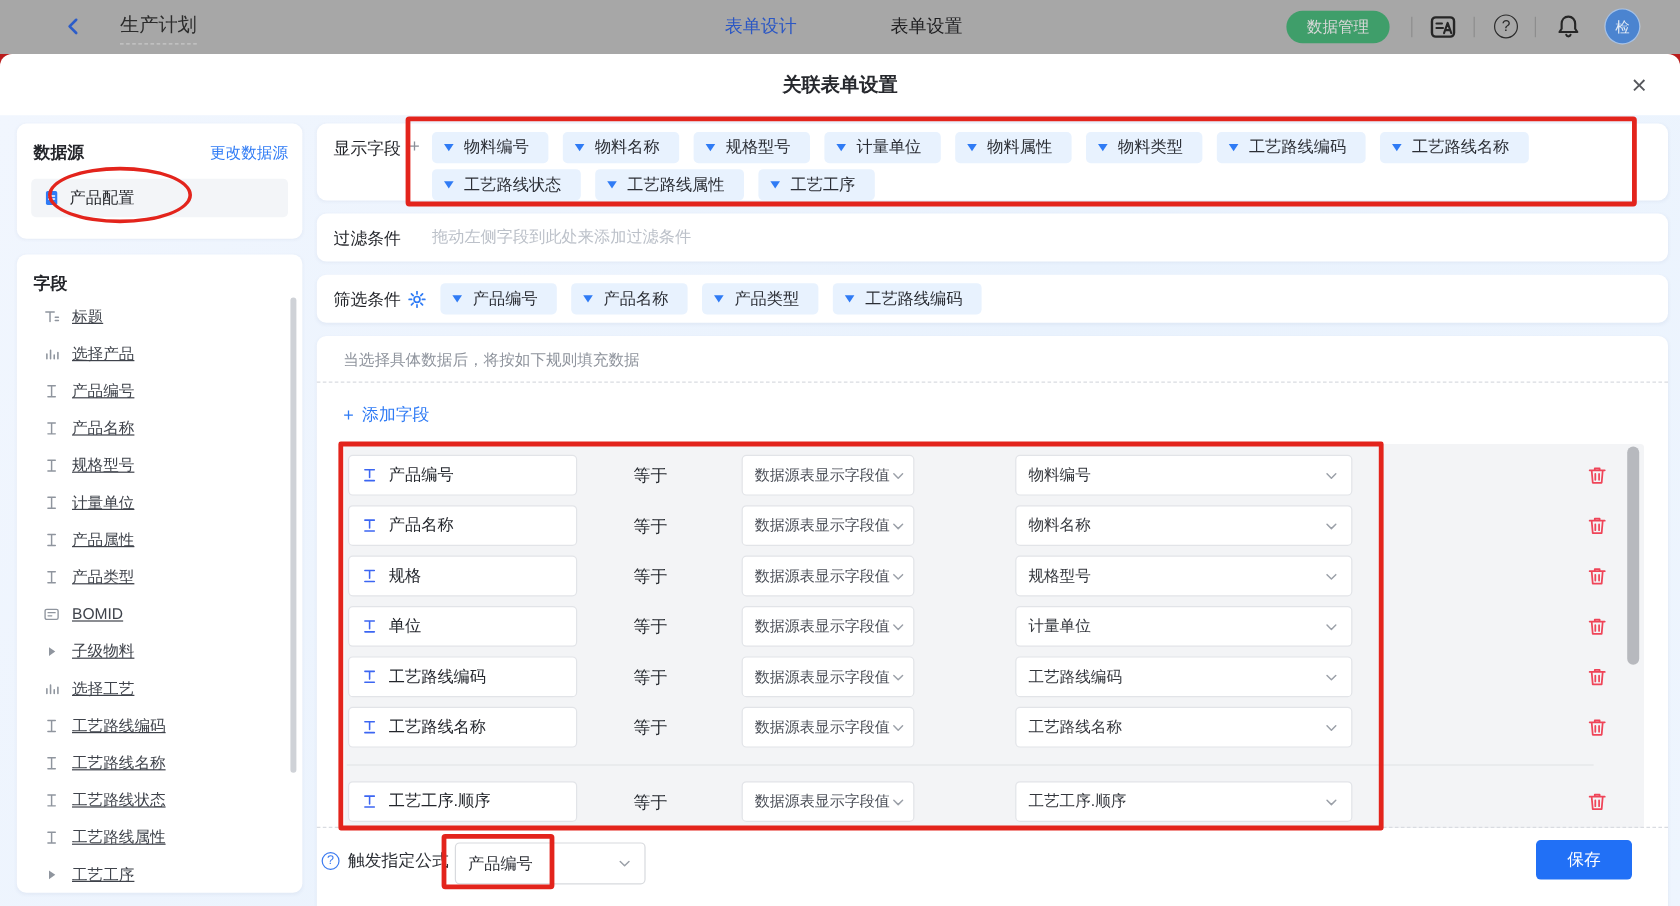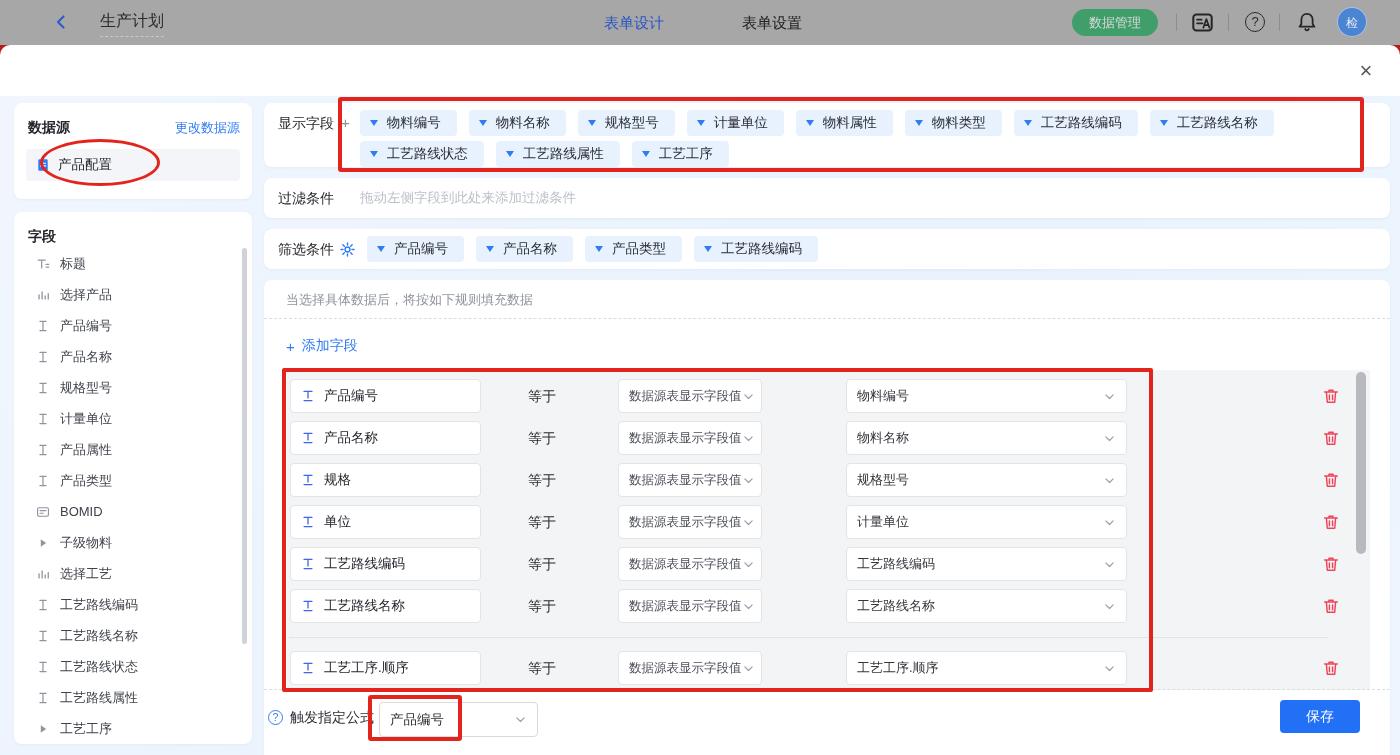--- a/index.html
+++ b/index.html
@@ -33,21 +33,21 @@
   .ds-card{left:14px;top:7px;width:238px;height:96px;}
   .ds-head{position:absolute;left:14px;right:12px;top:16px;display:flex;justify-content:space-between;align-items:flex-start;}
   .ds-title{font-size:14px;font-weight:700;color:#24262b;}
   .ds-link{font-size:13px;color:#2f7bf5;}
   .ds-item{position:absolute;left:12px;right:12px;top:46px;height:32px;background:#f3f5f8;border-radius:4px;display:flex;align-items:center;padding-left:10px;gap:8px;font-size:13.5px;color:#24262b;}
   .doc-icon{width:14px;height:14px;flex:none;}
 
   .fields-card{left:14px;top:116px;width:238px;height:532px;}
   .fields-title{position:absolute;left:14px;top:16px;font-size:14px;font-weight:700;color:#24262b;}
   .fields-list{position:absolute;left:14px;top:36px;right:16px;}
-  .field-item{height:31px;display:flex;align-items:center;gap:10px;font-size:13px;color:#3f434b;padding-left:8px;}
+  .field-item{height:31px;display:flex;align-items:center;gap:10px;font-size:13px;color:#3f434b;padding-left:8px;text-decoration:underline;}
   .ficon{width:14px;height:14px;color:#8f959e;flex:none;}
   .side-scroll{position:absolute;right:5px;top:36px;width:5px;height:396px;background:#cfd2d7;border-radius:3px;}
 
   
   .display-card{left:264px;top:7px;width:1126px;height:64px;display:flex;align-items:flex-start;padding:7px 14px;}
   .panel-label{font-size:14px;color:#24262b;line-height:26px;flex:none;}
   .plus{color:#8b9099;font-size:15px;line-height:26px;margin:0 10px 0 7px;flex:none;}
   .chips{display:flex;flex-wrap:wrap;gap:5px 12px;flex:1;min-width:0;}
   .chip{height:26px;background:#e8f2fe;border-radius:4px;display:inline-flex;align-items:center;gap:9px;padding:0 16px 0 10px;font-size:13.5px;color:#2b2e35;box-sizing:border-box;}
   .tri{width:0;height:0;border-left:4.5px solid transparent;border-right:4.5px solid transparent;border-top:6px solid #2f7bf5;flex:none;}
@@ -173,20 +173,21 @@
     <span class="tb-divider d2"></span>
     <span class="tb-help">?</span>
     <span class="tb-divider d3"></span>
     <svg class="bell-icon">
         <use href="#bell-icon"></use>
       </svg>
     <span class="avatar">检</span>
   </header>
 
   <section class="modal">
+    <h1 class="modal-title" style="margin:0;">关联表单设置</h1>
     <span class="modal-close">×</span>
 
     <div class="modal-body">
 
       <div class="card ds-card">
         <div class="ds-head">
           <span class="ds-title">数据源</span>
           <span class="ds-link">更改数据源</span>
         </div>
         <div class="ds-item">

